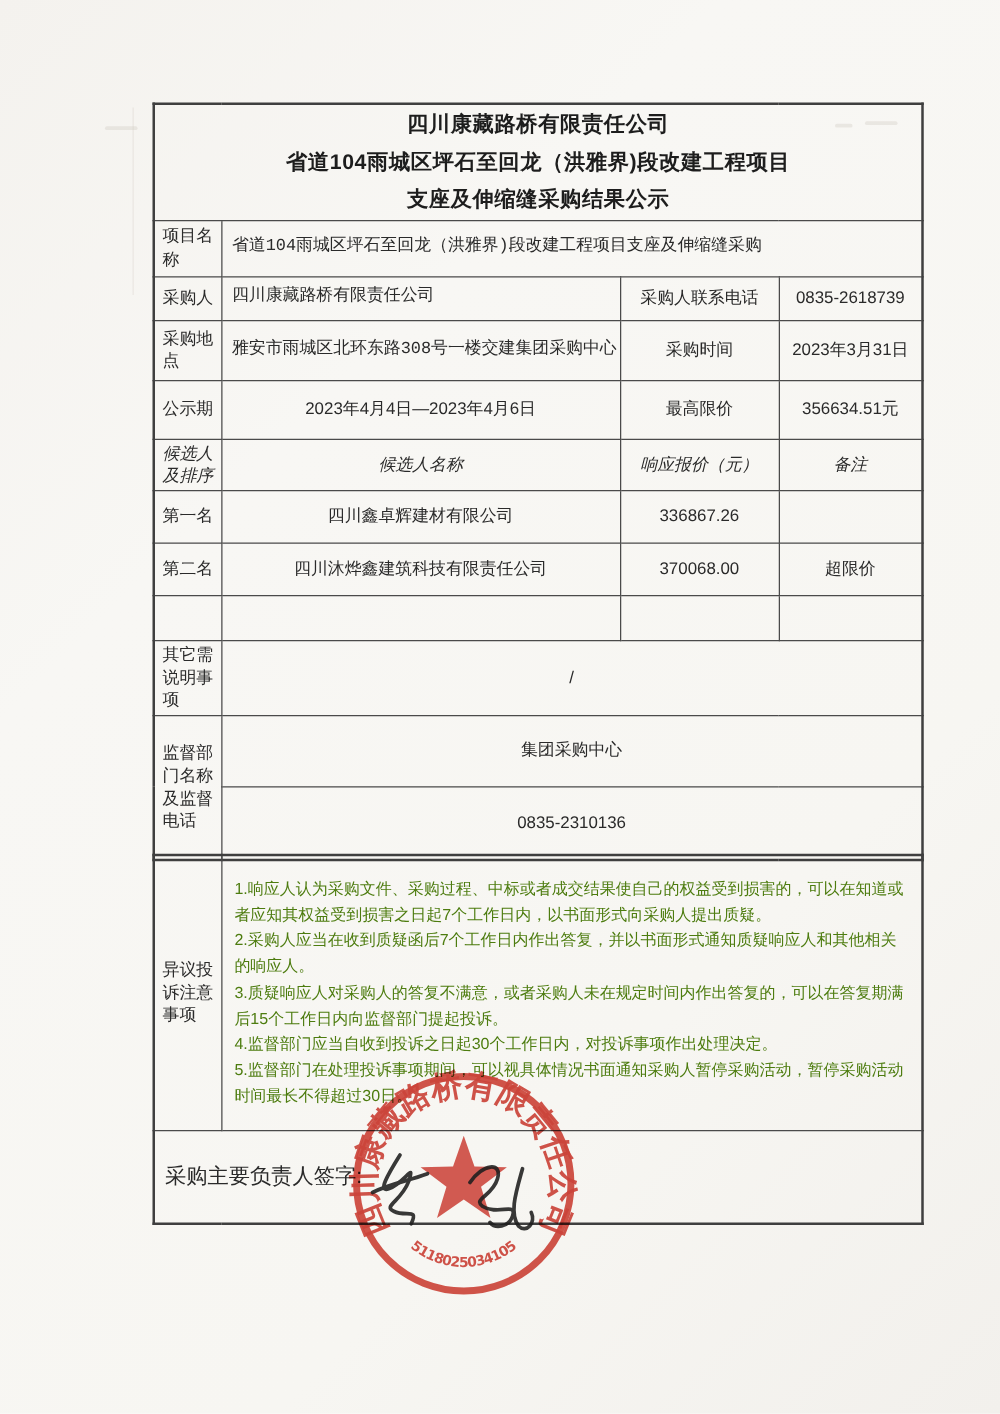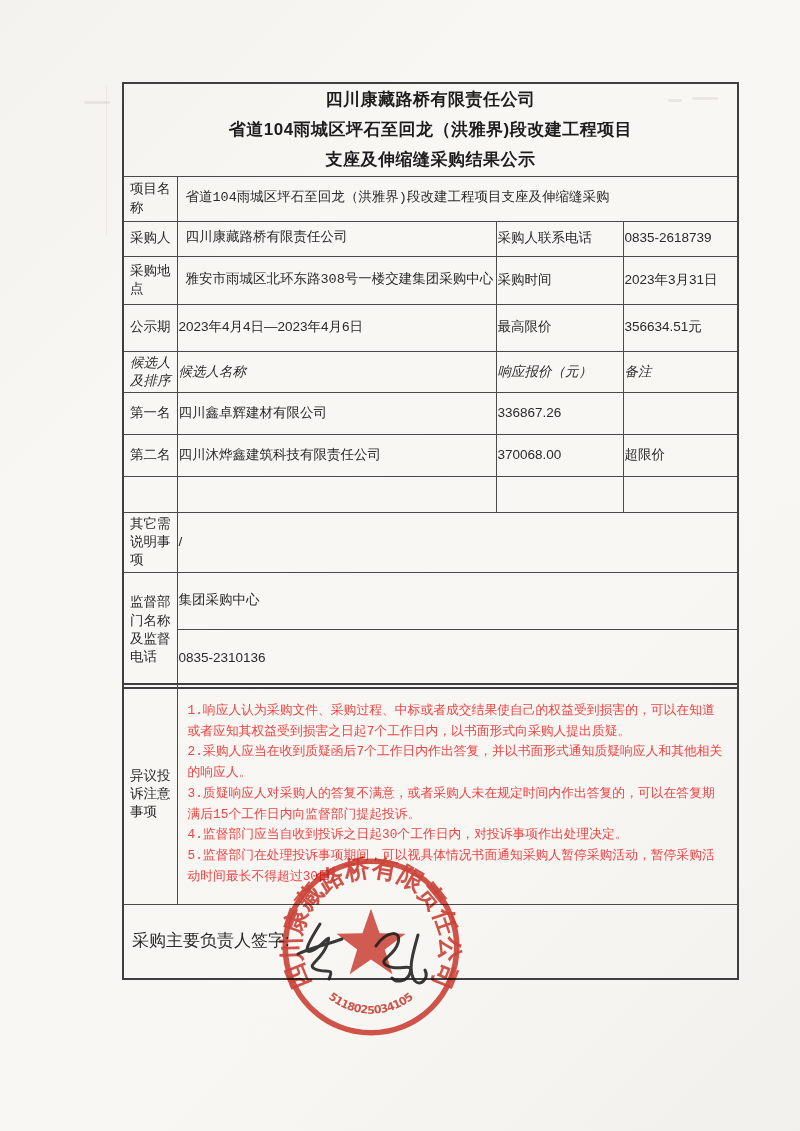--- a/index.html
+++ b/index.html
@@ -11,26 +11,26 @@
   }
   table{border-collapse:collapse;table-layout:fixed;position:absolute;background:transparent;}
   td{border:1px solid #4a4a4a;font-size:13.5px;color:#2a2a2a;vertical-align:middle;
      overflow:hidden;line-height:1.35;}
   .tbl{left:122px;width:615px;}
   #tbl-main{top:82px;}
   #tbl-bottom{top:683px;}
   #tbl-main{border:2px solid #3f3f3f;}
   #tbl-bottom{border:2px solid #3f3f3f;}
   .lbl{padding:2px 4px 2px 6px;text-align:left;}
-  .c{}
+  .c{text-align:center;}
   .l{text-align:left;padding-left:8px;font-family:Liberation Mono, monospace;}
   .title-cell{text-align:center;font-weight:bold;font-size:17px;color:#1d1d1d;
               line-height:1.75;letter-spacing:.5px;}
   .notes{padding:6px 12px 6px 10px;font-size:12.8px;line-height:1.62;text-align:left;
-         vertical-align:middle;color:#ef4444;font-family:Liberation Mono, monospace;}
+         vertical-align:middle;color:#4d7c0f;}
   .notes p{margin:0;}
   .sign-cell{padding-left:8px;font-size:17px;border-radius:14px;}
   
   .seal-wrap{position:absolute;left:260px;top:836px;width:222px;height:222px;
              mix-blend-mode:multiply;opacity:.93;pointer-events:none;}
   .sig-wrap{position:absolute;left:288px;top:908px;width:170px;height:92px;
             pointer-events:none;}
   
   .artifact{position:absolute;background:#cfc9c1;opacity:.5;}
   #art1{left:84px;top:101px;width:26px;height:3px;border-radius:2px;opacity:.35;}

